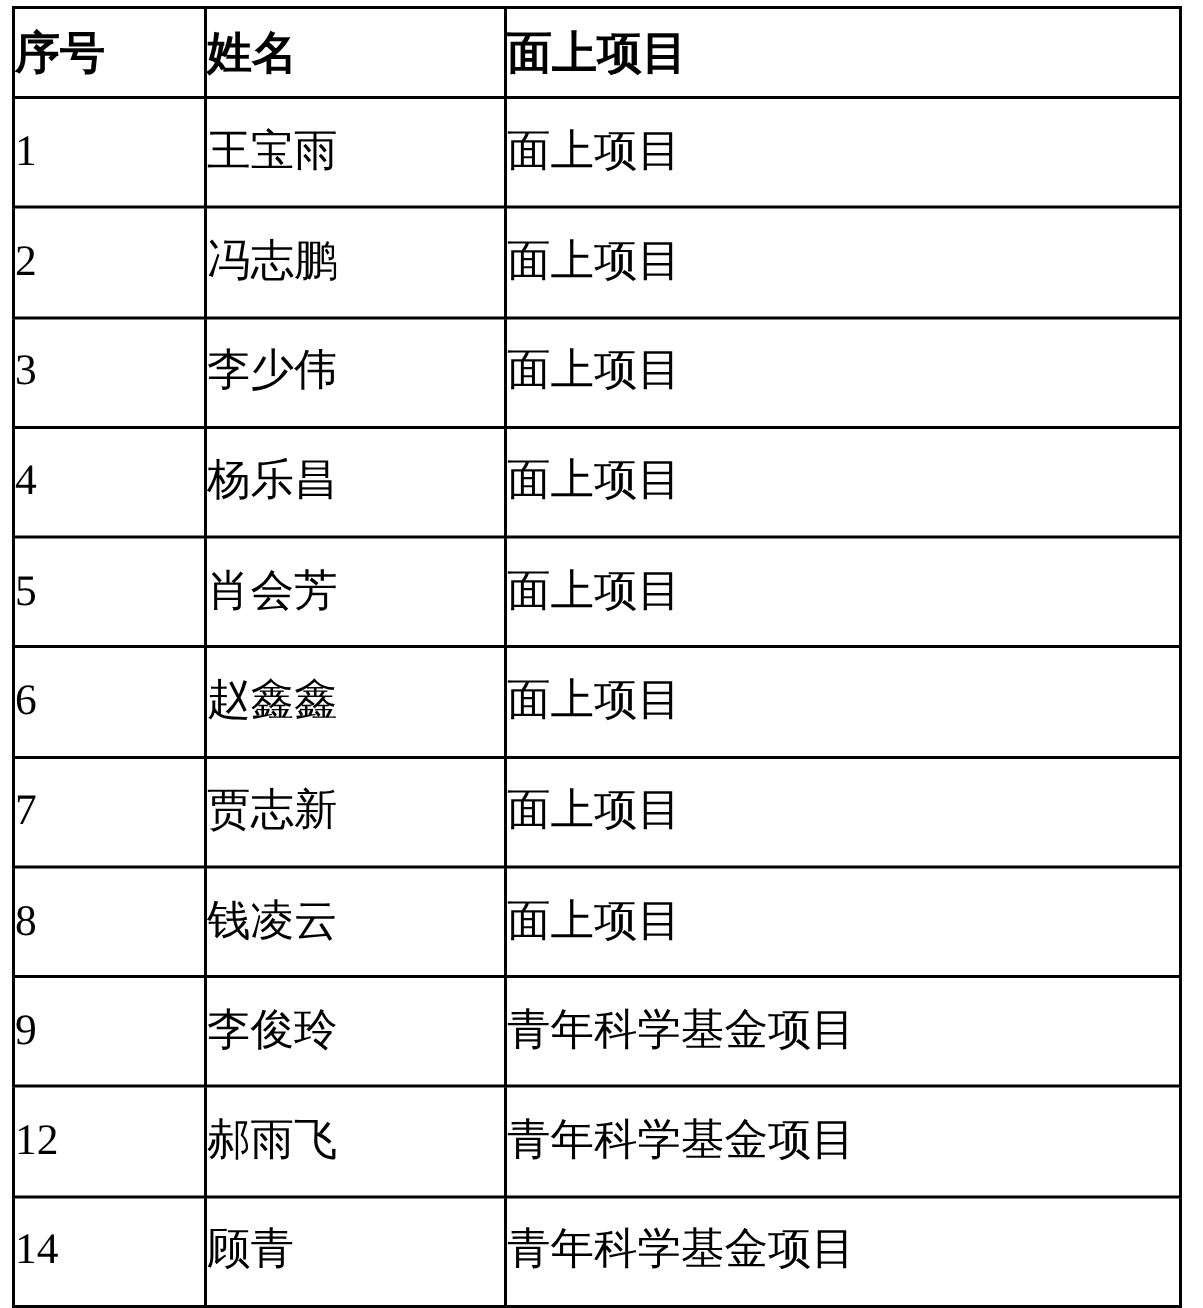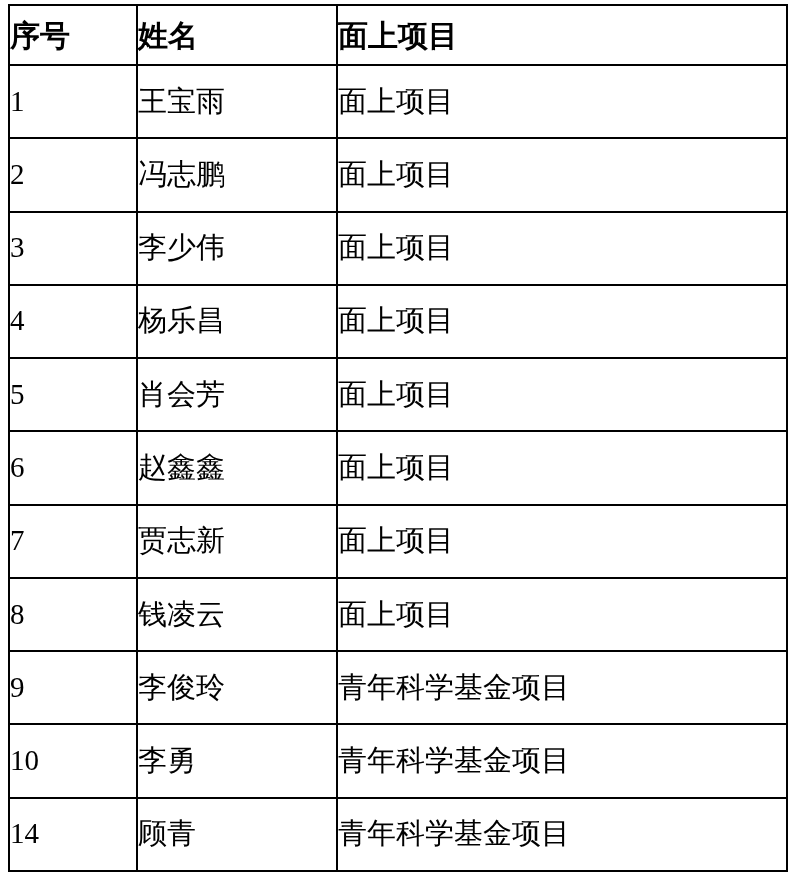--- a/index.html
+++ b/index.html
@@ -115,22 +115,22 @@
         <td class="cell-index">8</td>
         <td class="cell-name">钱凌云</td>
         <td class="cell-type">面上项目</td>
       </tr>
       <tr>
         <td class="cell-index">9</td>
         <td class="cell-name">李俊玲</td>
         <td class="cell-type">青年科学基金项目</td>
       </tr>
       <tr>
-        <td class="cell-index">10</td>
-        <td class="cell-name">李勇</td>
+        <td class="cell-index">12</td>
+        <td class="cell-name">郝雨飞</td>
         <td class="cell-type">青年科学基金项目</td>
       </tr>
       <tr>
         <td class="cell-index">14</td>
         <td class="cell-name">顾青</td>
         <td class="cell-type">青年科学基金项目</td>
       </tr>
     </tbody>
   </table>
 </div>

